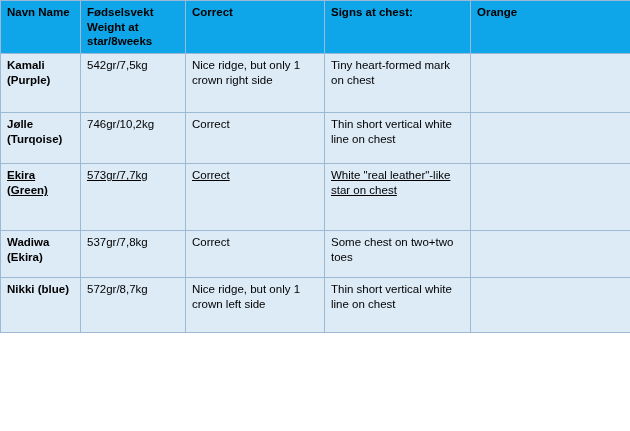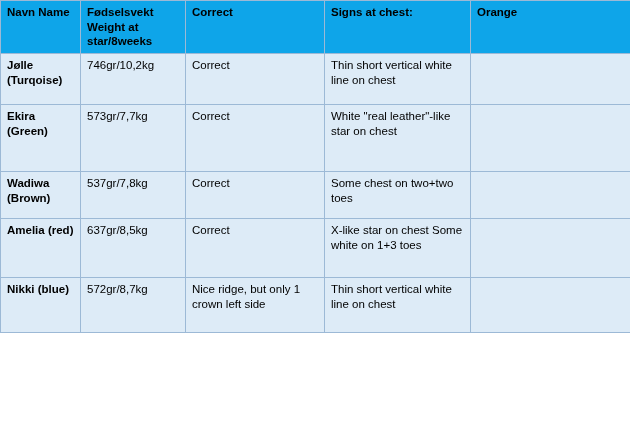--- a/index.html
+++ b/index.html
@@ -47,21 +47,21 @@
   }
   table.puppy-table tbody td {
     background: #ddebf7;
   }
   td.name-cell {
     font-weight: bold;
   }
   .row-h-1 td { height: 50px; }
   .row-h-2 td { height: 42px; }
   .row-h-3 td { height: 72px; }
-  .row-h-4 td { height: 58px; }
+  .row-h-4 td { height: 58px; text-decoration: underline; }
   .row-h-5 td { height: 38px; }
   .row-h-6 td { height: 50px; }
   .row-h-7 td { height: 46px; }
 </style>
 </head>
 <body>
 
 <div class="sheet">
   <table class="puppy-table">
     <colgroup>
@@ -74,46 +74,46 @@
     <thead>
       <tr>
         <th>Navn Name</th>
         <th>Fødselsvekt Weight at star/8weeks</th>
         <th>Correct</th>
         <th>Signs at chest:</th>
         <th>Orange</th>
       </tr>
     </thead>
     <tbody>
+      <tr class="row-h-1">
+        <td class="name-cell">Kamali (Purple)</td>
+        <td>542gr/7,5kg</td>
+        <td>Nice ridge, but only 1 crown right side</td>
+        <td>Tiny heart-formed mark on chest</td>
+        <td></td>
+      </tr>
       <tr class="row-h-2">
         <td class="name-cell">Jølle (Turqoise)</td>
         <td>746gr/10,2kg</td>
         <td>Correct</td>
         <td>Thin short vertical white line on chest</td>
         <td></td>
       </tr>
       <tr class="row-h-4">
         <td class="name-cell">Ekira (Green)</td>
         <td>573gr/7,7kg</td>
         <td>Correct</td>
         <td>White "real leather"-like star on chest</td>
         <td></td>
       </tr>
       <tr class="row-h-5">
-        <td class="name-cell">Wadiwa (Brown)</td>
+        <td class="name-cell">Wadiwa (Ekira)</td>
         <td>537gr/7,8kg</td>
         <td>Correct</td>
         <td>Some chest on two+two toes</td>
-        <td></td>
-      </tr>
-      <tr class="row-h-6">
-        <td class="name-cell">Amelia (red)</td>
-        <td>637gr/8,5kg</td>
-        <td>Correct</td>
-        <td>X-like star on chest Some white on 1+3 toes</td>
         <td></td>
       </tr>
       <tr class="row-h-7">
         <td class="name-cell">Nikki (blue)</td>
         <td>572gr/8,7kg</td>
         <td>Nice ridge, but only 1 crown left side</td>
         <td>Thin short vertical white line on chest</td>
         <td></td>
       </tr>
     </tbody>

